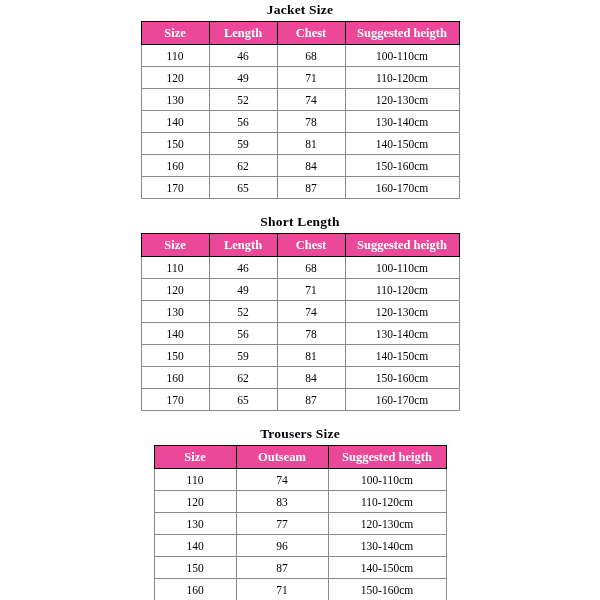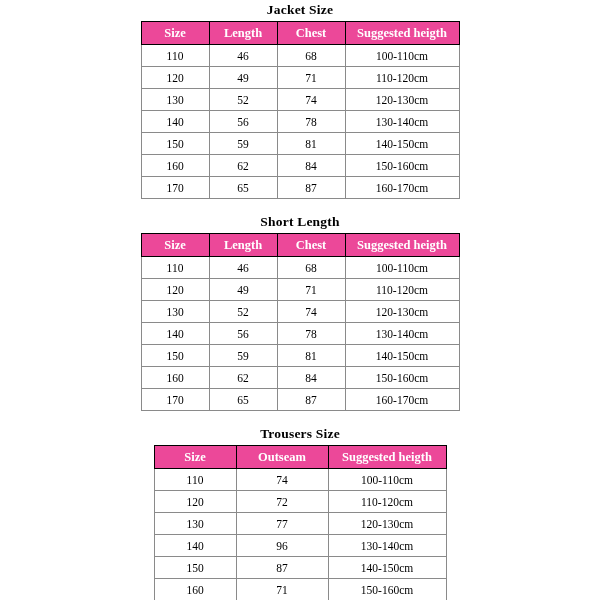--- a/index.html
+++ b/index.html
@@ -229,21 +229,21 @@
         </tr>
       </thead>
       <tbody>
         <tr>
           <td>110</td>
           <td>74</td>
           <td>100-110cm</td>
         </tr>
         <tr>
           <td>120</td>
-          <td>72</td>
+          <td>83</td>
           <td>110-120cm</td>
         </tr>
         <tr>
           <td>130</td>
           <td>77</td>
           <td>120-130cm</td>
         </tr>
         <tr>
           <td>140</td>
           <td>96</td>

